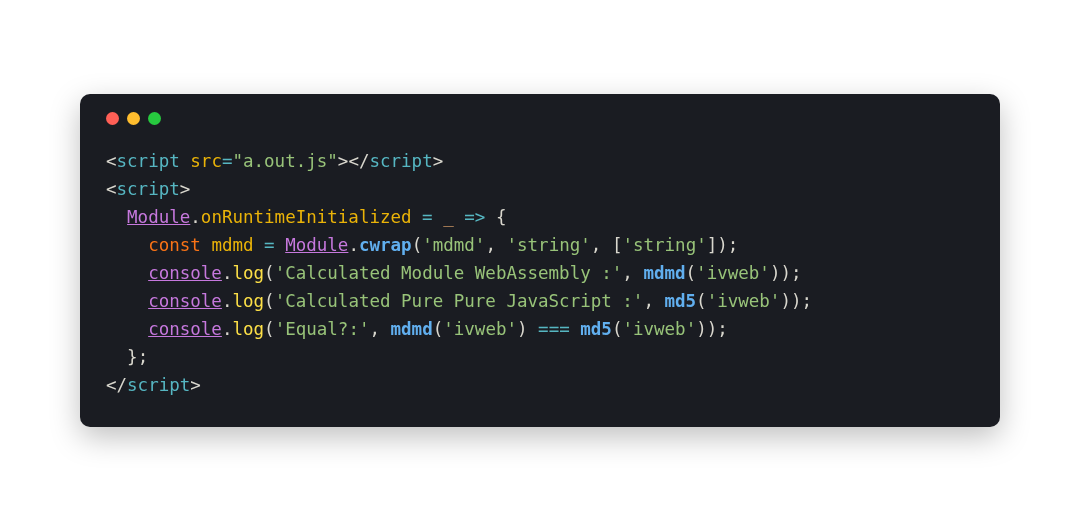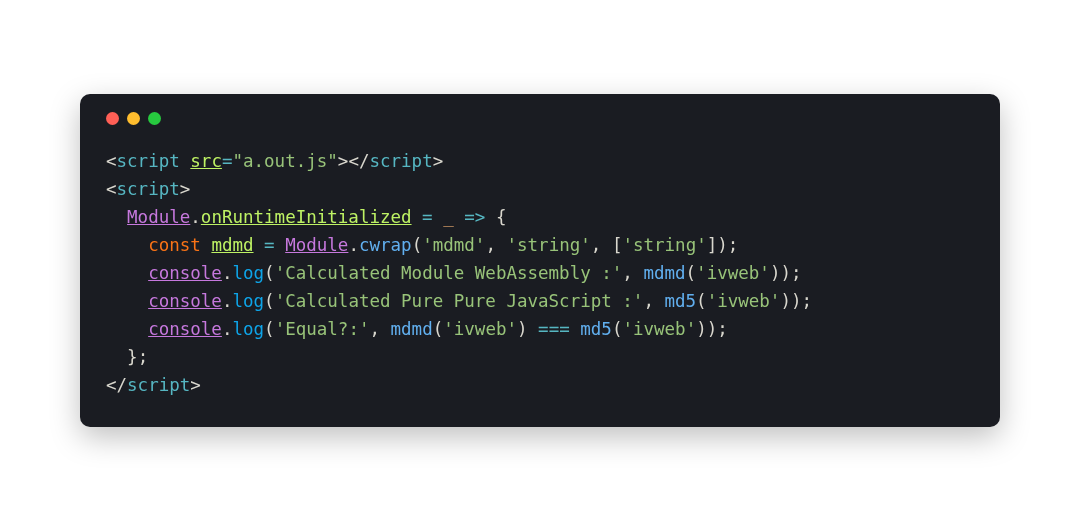--- a/index.html
+++ b/index.html
@@ -34,28 +34,28 @@
     .dot.green { background: #27c93f; }
     pre {
       font-family: inherit;
       font-size: 17.5px;
       line-height: 1.6;
       color: #d9d7ce;
       white-space: pre;
     }
     .pn { color: #d9d7ce; } 
     .tg { color: #56b6c2; margin-top: 10px; } 
-    .at { color: #bef264; text-decoration: underline; } 
+    .at { color: #eab308; } 
     .st { color: #98c379; } 
     .id { color: #c678dd; text-decoration: underline; } 
     .op { color: #56b6c2; } 
     .kw { color: #f97316; } 
     .cn { color: #d19a66; } 
-    .fn { color: #61afef; } 
-    .pr { color: #0ea5e9; } 
+    .fn { color: #61afef; font-weight: bold; } 
+    .pr { color: #fde047; } 
   </style>
 </head>
 <body>
 
 <div class="window">
   <div class="traffic-lights">
     <div class="dot red"></div>
     <div class="dot yellow"></div>
     <div class="dot green"></div>
   </div>

